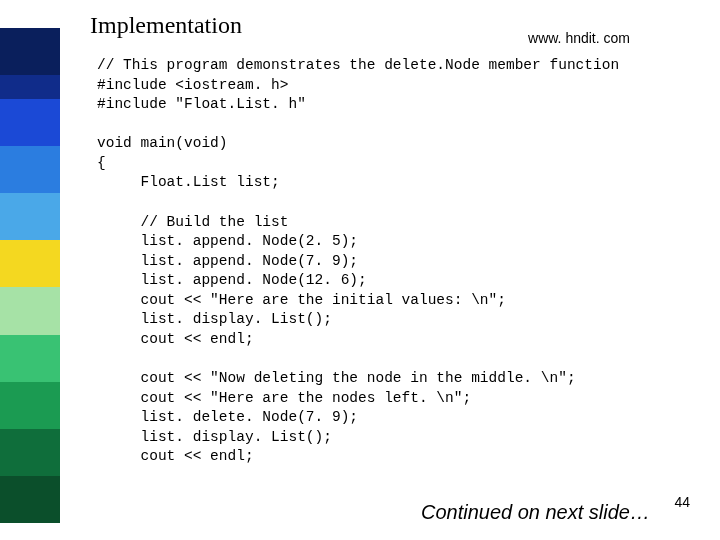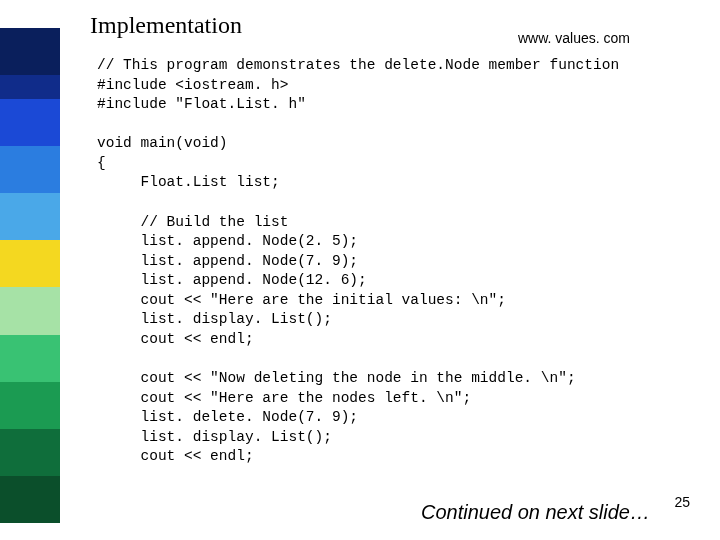--- a/index.html
+++ b/index.html
@@ -88,21 +88,21 @@
     <div class="block" style="background: rgb(57, 194, 115);"></div>
     <div class="block" style="background: rgb(27, 155, 82);"></div>
     <div class="block" style="background: rgb(27, 155, 82);"></div>
     <div class="block" style="background: rgb(15, 110, 59);"></div>
     <div class="block" style="background: rgb(15, 110, 59);"></div>
     <div class="block" style="background: rgb(11, 79, 43);"></div>
     <div class="block" style="background: rgb(11, 79, 43);"></div>
   </div>
 
 <div class="heading">Implementation</div>
-<div class="url">www. values. com</div>
+<div class="url">www. hndit. com</div>
 
 <pre class="code" id="code">// This program demonstrates the delete.Node member function
 #include &lt;iostream. h&gt;
 #include "Float.List. h"
 
 void main(void)
 {
      Float.List list;
 
      // Build the list
@@ -112,14 +112,14 @@
      cout &lt;&lt; "Here are the initial values: \n";
      list. display. List();
      cout &lt;&lt; endl;
 
      cout &lt;&lt; "Now deleting the node in the middle. \n";
      cout &lt;&lt; "Here are the nodes left. \n";
      list. delete. Node(7. 9);
      list. display. List();
      cout &lt;&lt; endl;</pre>
 
-<div class="pagenum">25</div>
+<div class="pagenum">44</div>
 <div class="continued">Continued on next slide…</div>
 
 </body></html>

